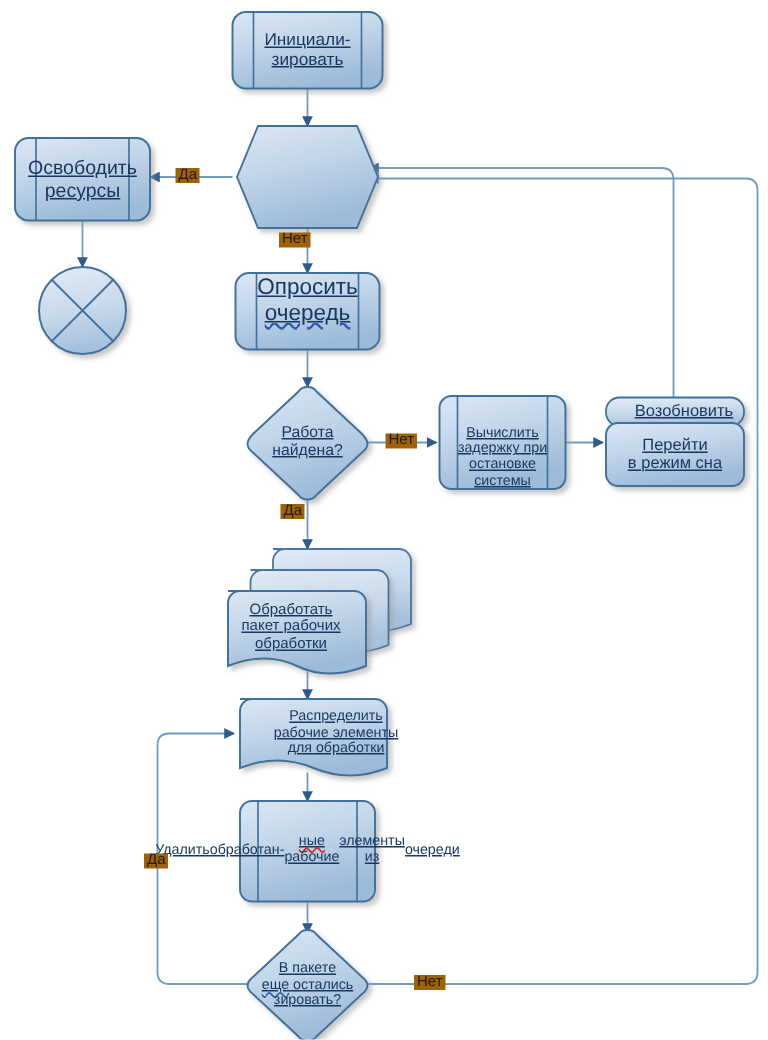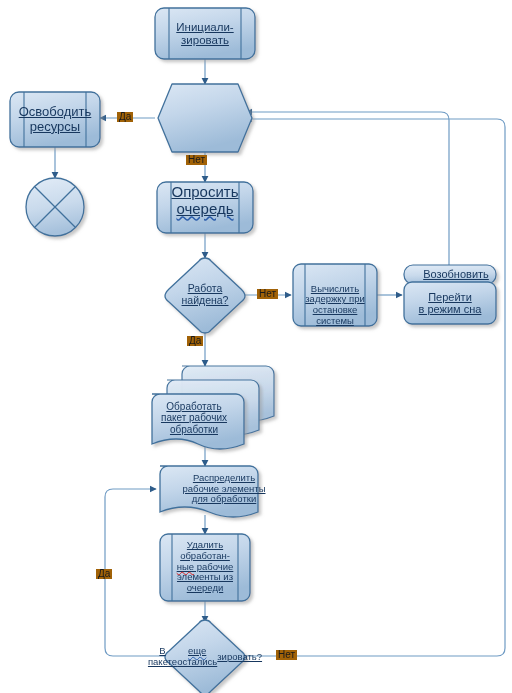--- a/index.html
+++ b/index.html
@@ -183,29 +183,29 @@
 в режим сна</div>
 
   <div class="node-label" style="left:155px;top:396px;width:78px;height:44px;font-size:10px;">Обработать
 пакет рабочих
 обработки</div>
 
   <div class="node-label" style="left:160px;top:468px;width:90px;height:42px;font-size:9.5px;margin-left:19px;">Распределить
 рабочие элементы
 для обработки</div>
 
-  <div class="node-label" style="left:163px;top:536px;width:84px;height:62px;font-size:9.5px;flex-direction:column;">
+  <div class="node-label" style="left:163px;top:536px;width:84px;height:62px;font-size:9.5px;flex-direction:row;">
     <span>Удалить</span>
     <span>обработан-</span>
     <span><span class="sq-red">ные</span><span> рабочие</span></span>
     <span>элементы из</span>
     <span>очереди</span>
   </div>
 
-  <div class="node-label" style="left:163px;top:637px;width:84px;height:40px;font-size:9.5px;">
+  <div class="node-label" style="left:163px;top:637px;width:84px;height:40px;font-size:9.5px;flex-direction:column;">
     <span>В пакете</span>
     <span><span class="sq-blue">еще</span><span> остались</span></span>
     <span>зировать?</span>
   </div>
 
   <div class="edge-label" style="left:117px;top:112px;">Да</div>
 
   <div class="edge-label" style="left:186px;top:155px;">Нет</div>
 
   <div class="edge-label" style="left:257px;top:289px;">Нет</div>

